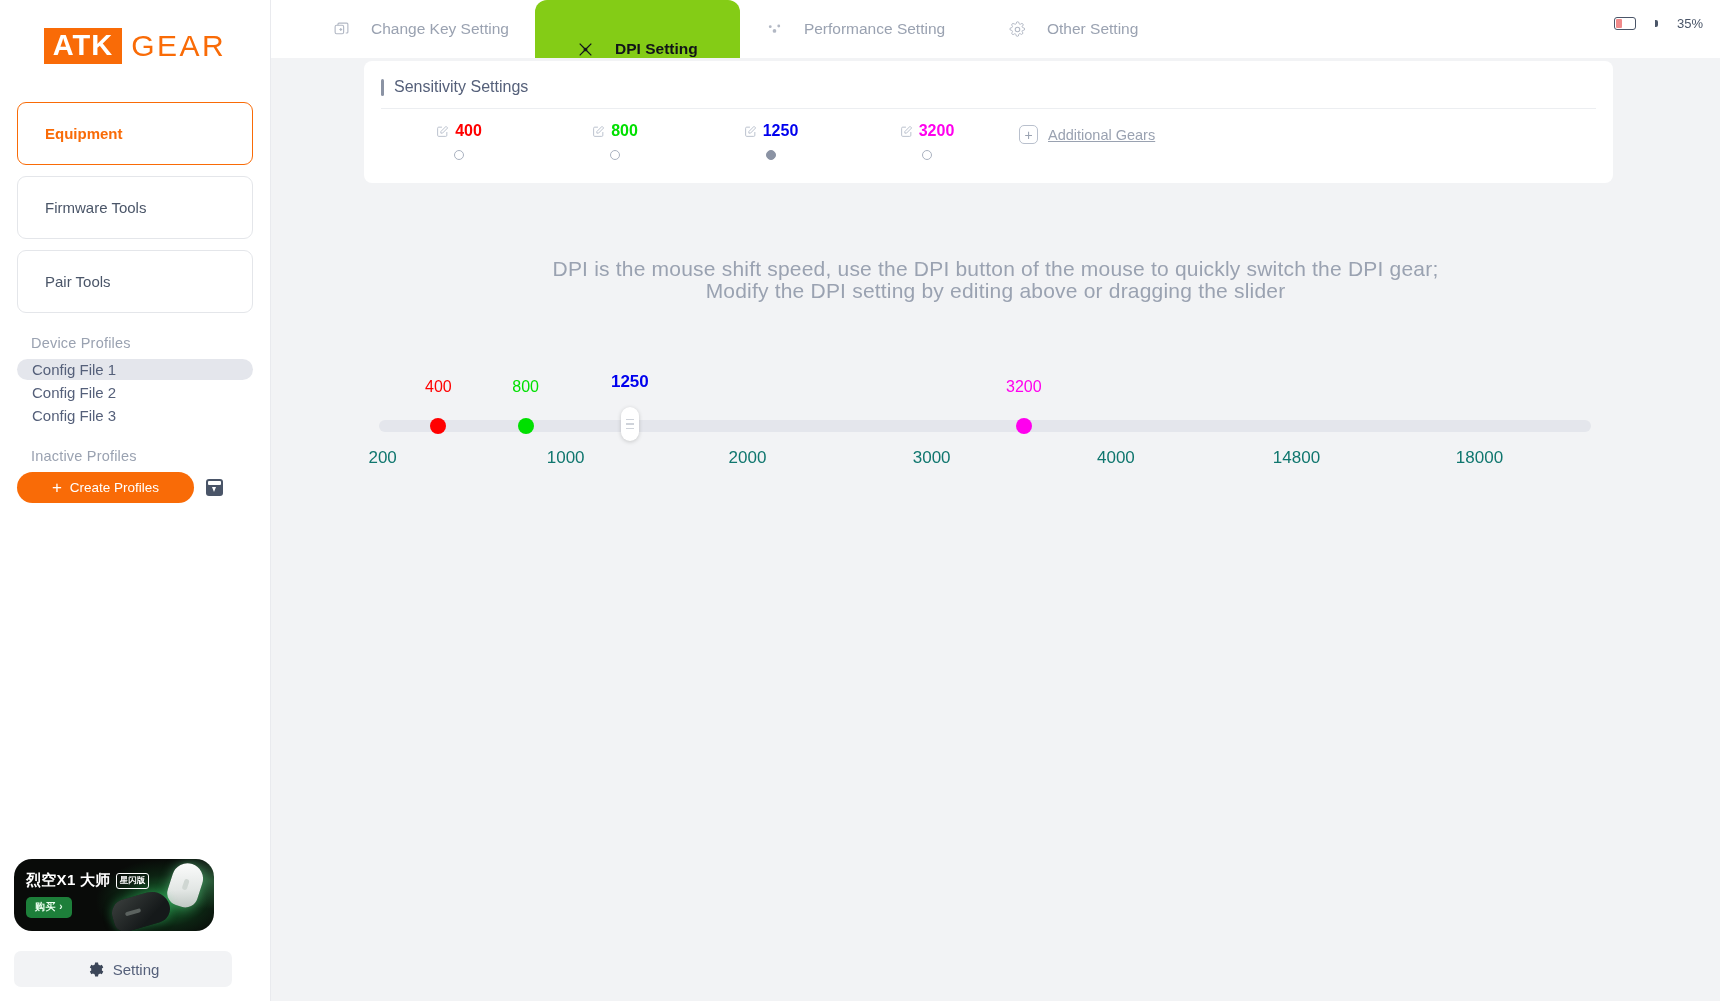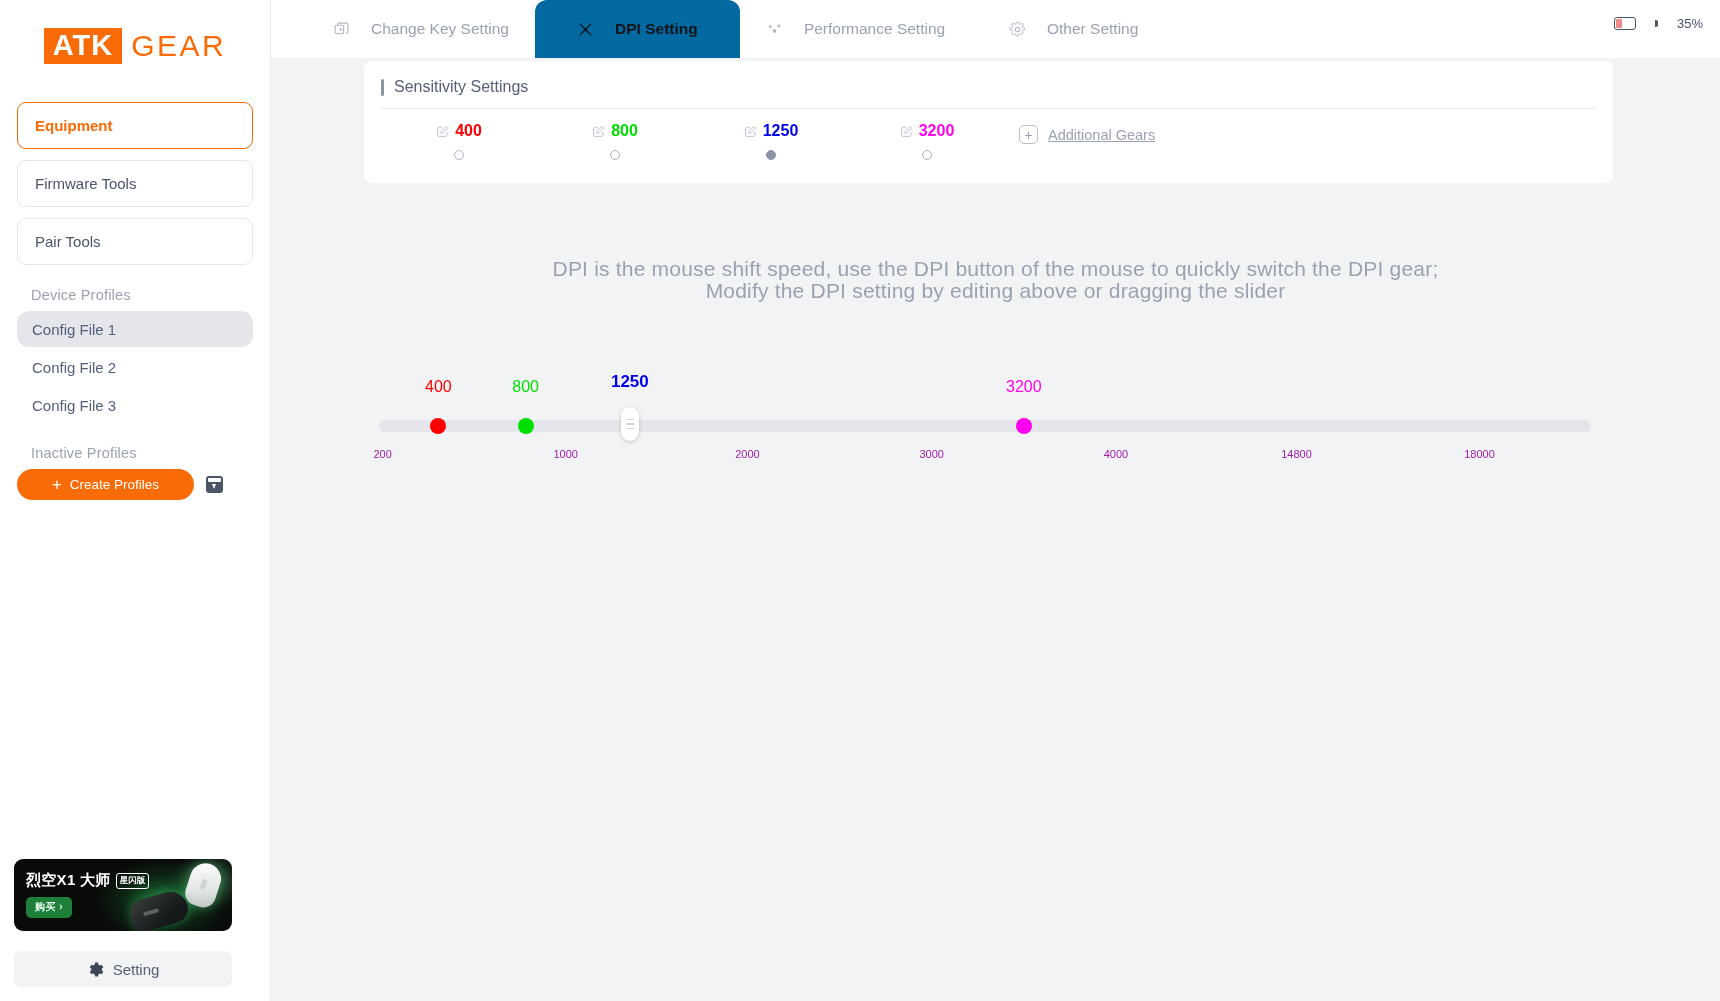--- a/index.html
+++ b/index.html
@@ -37,46 +37,46 @@
   .logo-gear {
     color: #f96b07;
     font-weight: 500;
     font-size: 30px;
     letter-spacing: 2.5px;
     margin-left: 9px;
     line-height: 1;
   }
 
   .nav-btn {
-    height: 47px;
+    height: 63px;
     margin: 0 17px 11px 17px;
     border: 1px solid #e4e6ea;
     border-radius: 9px;
     display: flex; align-items: center;
-    padding-left: 17px;
+    padding-left: 27px;
     font-size: 15px;
     color: #4a5568;
     background: #fff;
     cursor: pointer;
   }
   .nav-btn.active {
     border-color: #f96b07;
     color: #f96b07;
     font-weight: 600;
   }
   .nav-first { margin-top: 10px; }
 
   .section-label {
     margin: 22px 0 8px 31px;
     font-size: 14.5px;
     color: #9aa2b1;
     letter-spacing: .2px;
   }
   .profile-item {
-    height: 36px;
+    height: 21px;
     margin: 0 17px;
     border-radius: 12px;
     display: flex; align-items: center;
     padding-left: 15px;
     font-size: 15px;
     color: #55607a;
     cursor: pointer;
   }
   .profile-item.selected { background: #e4e6ec; }
   .profile-gap { height: 2px; }
@@ -116,22 +116,22 @@
     width: 0; height: 0;
     border-left: 2.5px solid transparent;
     border-right: 2.5px solid transparent;
     border-top: 5px solid #fff;
   }
 
   
   .banner {
     position: absolute;
     left: 14px; bottom: 70px;
-    width: 218px; height: 72px;
-    border-radius: 9px;
+    width: 200px; height: 72px;
+    border-radius: 18px;
     overflow: hidden;
     background:
       radial-gradient(ellipse 95px 58px at 150px 42px, rgba(46,210,94,.55) 0%, rgba(26,140,60,.18) 45%, rgba(0,0,0,0) 72%),
       radial-gradient(ellipse 60px 40px at 196px 22px, rgba(120,255,160,.30) 0%, rgba(0,0,0,0) 70%),
       #090b09;
     cursor: pointer;
   }
   .banner-title {
     position: absolute; left: 12px; top: 12px;
     color: #fff; font-size: 15px; font-weight: 800;
@@ -220,24 +220,25 @@
     display: flex; align-items: center; justify-content: center;
     gap: 21px;
     padding: 0 26px;
     font-size: 15.5px;
     color: #9aa2b1;
     cursor: pointer;
     min-width: 205px;
     position: relative;
   }
   .tab.active {
-    background: #0369a1;
+    background: #84cc16;
     color: #111418;
     font-weight: 700;
     border-radius: 12px 12px 0 0;
+    align-items: flex-end;
   }
   .tab-icon { display: inline-flex; align-items: center; }
 
   .battery {
     position: absolute;
     right: 17px; top: 16px;
     display: flex; align-items: center; gap: 18px;
   }
   .batt-body {
     width: 22px; height: 13px;
@@ -376,22 +377,22 @@
     display: flex; flex-direction: column;
     align-items: center; justify-content: center;
     gap: 3px;
     cursor: pointer;
   }
   .handle i { display: block; width: 8px; height: 1.4px; background: #cfd3da; }
   .ticks { position: absolute; top: 88px; left: 0; width: 1212px; height: 20px; }
   .tick {
     position: absolute;
     transform: translateX(-50%);
-    font-size: 11px;
-    color: #a21caf;
+    font-size: 17px;
+    color: #0f766e;
     white-space: nowrap;
   }
 </style>
 </head>
 <body>
 
 <div id="app">
 
   <aside class="sidebar">
 

